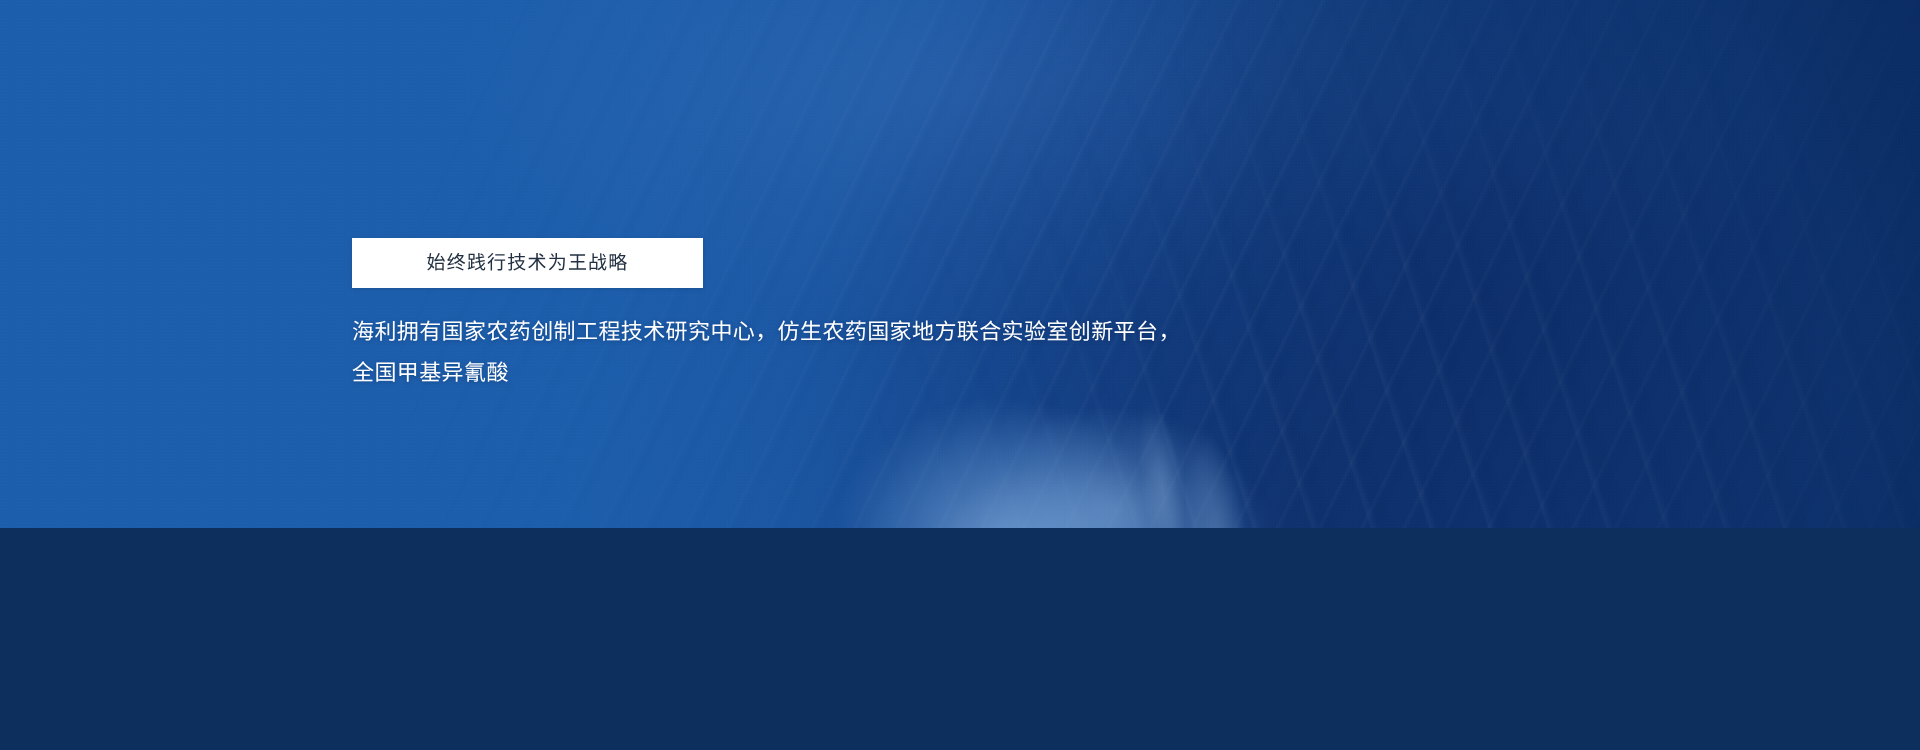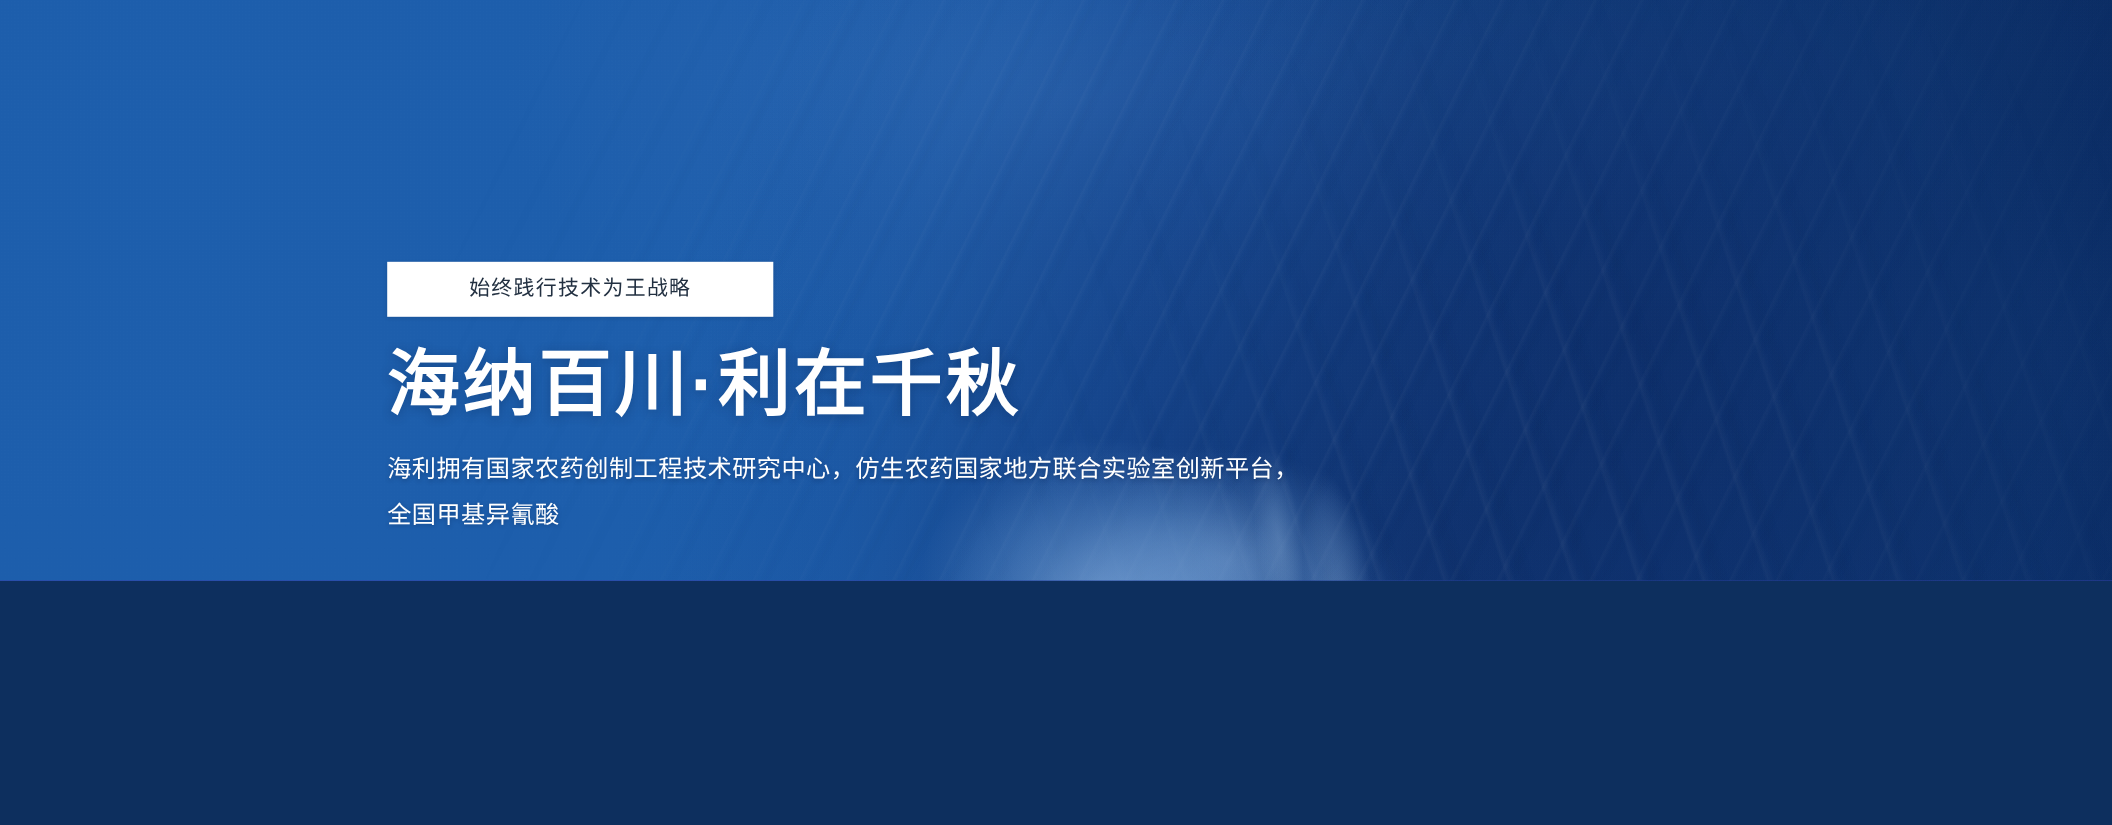--- a/index.html
+++ b/index.html
@@ -239,20 +239,19 @@
   <div class="bg-layer wave-streaks2"></div>
   <div class="bg-layer wave-foam"></div>
   <div class="bg-layer wave-lip"></div>
   <div class="bg-layer bg-grain"></div>
   <div class="bg-layer bg-vignette"></div>
 
   <div class="content">
 
     <div class="badge">始终践行技术为王战略</div>
 
-    <h1 class="headline">海纳百川·利在千秋</h1>
 
     <p class="subtitle">
       <span class="sub-line">海利拥有国家农药创制工程技术研究中心，仿生农药国家地方联合实验室创新平台，全国甲基异氰酸</span>
     </p>
 
   </div>
 </div>
 
 </body></html>

